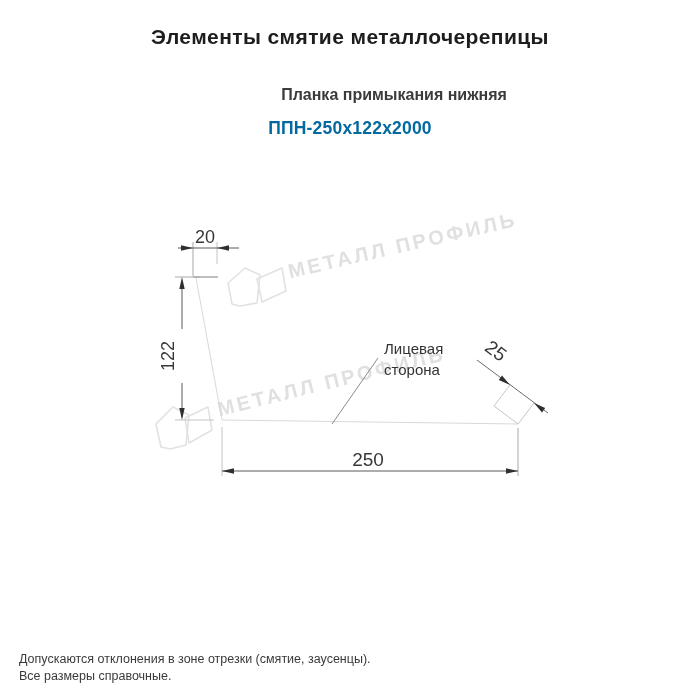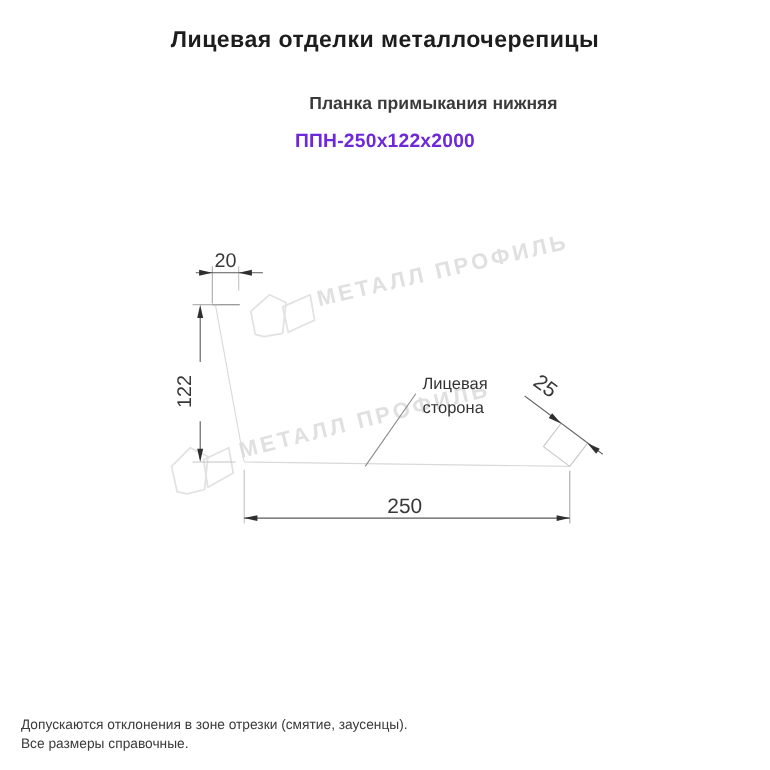--- a/index.html
+++ b/index.html
@@ -3,21 +3,21 @@
 <meta charset="utf-8">
 <style>
   html,body{margin:0;padding:0;background:#fff;}
   .page{
     position:relative;width:700px;height:700px;background:#ffffff;overflow:hidden;
     font-family:"Liberation Sans",sans-serif;
   }
   .hdr{position:absolute;left:0;width:100%;text-align:center;margin:0;}
   .title{top:25px;font-size:21px;font-weight:bold;color:#1d1d1d;letter-spacing:.4px;}
   .subtitle{top:86px;font-size:16px;font-weight:bold;color:#3b3b3b;padding-left:44px;}
-  .model{top:118px;font-size:17.5px;font-weight:bold;color:#6d28d9;letter-spacing:.2px;}
+  .model{top:118px;font-size:17.5px;font-weight:bold;color:#0369a1;letter-spacing:.2px;}
   .drawing{position:absolute;left:0;top:0;}
   .dim-line{stroke:#5a5a5a;stroke-width:1;fill:none;}
   .dim-line-25{stroke:#6a6a6a;stroke-width:1;fill:none;}
   .ext-line{stroke:#a8a8a8;stroke-width:1;fill:none;}
   .ext-faint{stroke:#c3c3c3;stroke-width:1;fill:none;}
   .arrow{fill:#2f2f2f;stroke:none;}
   .dim-text{fill:#383838;font-size:18px;}
   .dim-text-big{fill:#383838;font-size:19px;}
   .profile-strong{stroke:#979797;stroke-width:1.2;fill:none;}
   .profile-faint{stroke:#d9d9d9;stroke-width:1;fill:none;}
@@ -29,21 +29,21 @@
   .footer{
     position:absolute;left:19px;top:651px;font-size:12.5px;color:#3a3a3a;line-height:17px;
   }
   .footer p{margin:0;}
 </style>
 </head>
 <body>
 
 <div class="page">
 
-  <h1 class="hdr title">Лицевая отделки металлочерепицы</h1>
+  <h1 class="hdr title">Элементы смятие металлочерепицы</h1>
   <h2 class="hdr subtitle">Планка примыкания нижняя</h2>
   <h3 class="hdr model">ППН-250x122x2000</h3>
 
   <svg class="drawing" width="700" height="700" viewBox="0 0 700 700" xmlns="http://www.w3.org/2000/svg">
 
     <g>
       <polygon class="wm-logo" points="232,304 228,283 245,268 260,275 257,303 240,306"></polygon>
       <polygon class="wm-logo" points="257,279 282,268 286,291 262,302"></polygon>
       <text class="wm-text" transform="translate(404,252) rotate(-13)" text-anchor="middle">МЕТАЛЛ ПРОФИЛЬ</text>
     </g>

